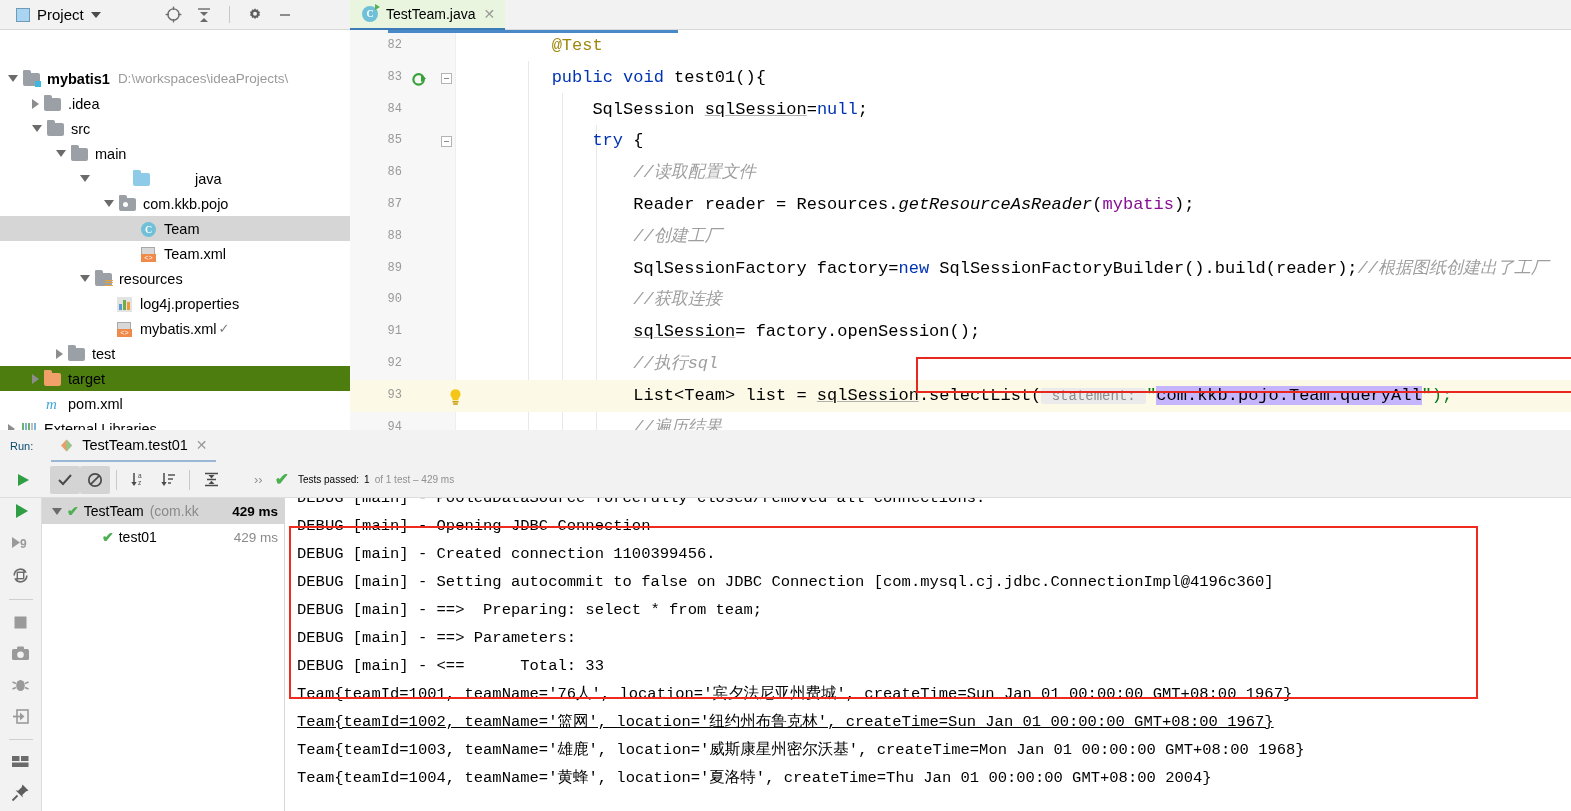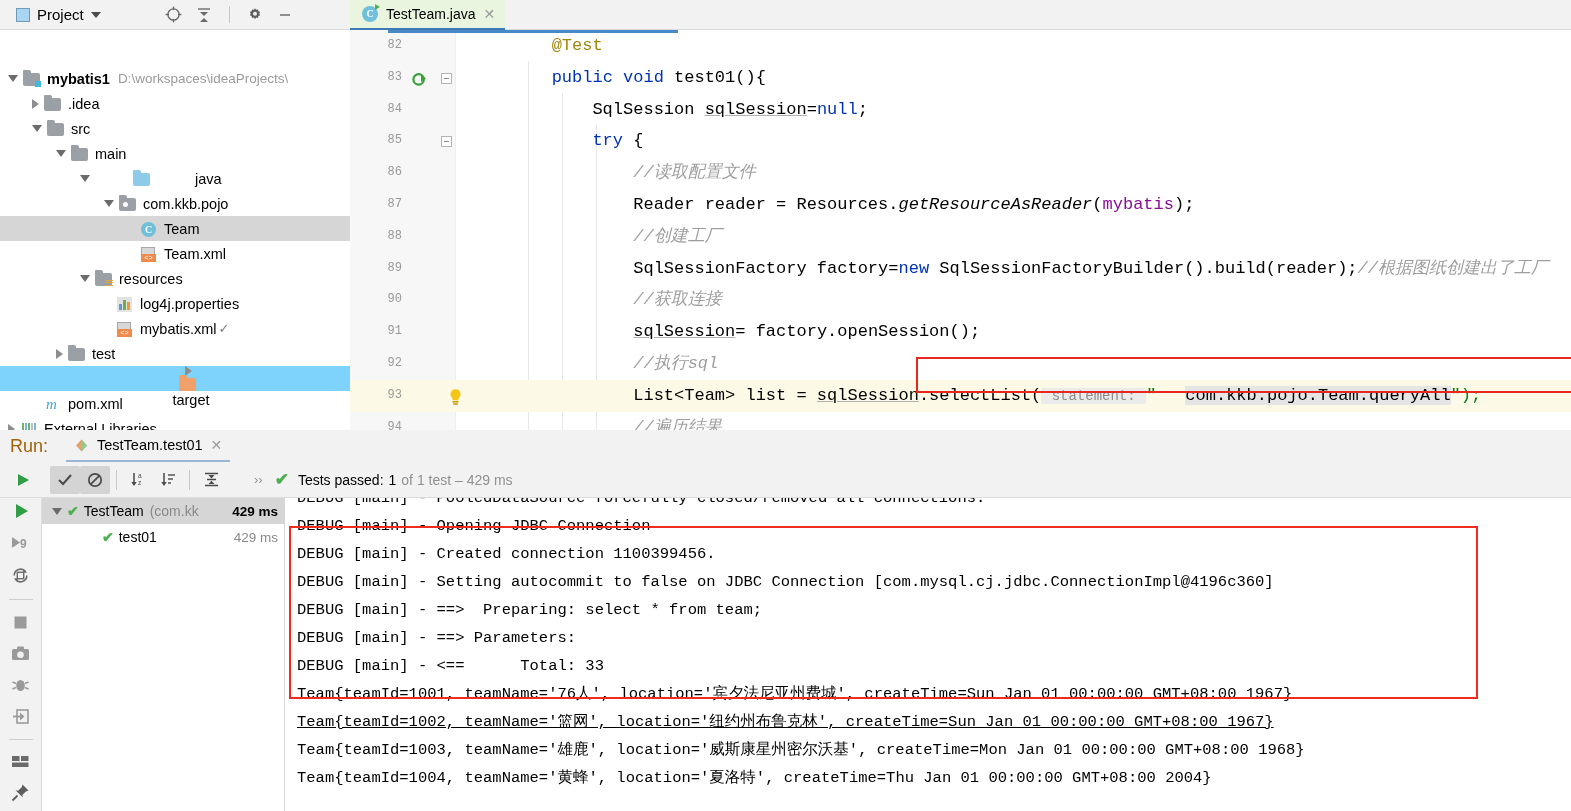--- a/index.html
+++ b/index.html
@@ -41,21 +41,21 @@
   
   .sidebar {
     position: absolute; left: 0; top: 30px; width: 350px; height: 400px;
     background: #fff; overflow: hidden;
   }
   .tree-row {
     display: flex; align-items: center; height: 25px; padding-left: 4px;
     white-space: nowrap; font-size: 14.5px;
   }
   .tree-row.sel { background: #d6d6d6; }
-  .tree-row.yellow { background: #7dd3fc; flex-direction: column; }
+  .tree-row.yellow { background: #4d7c0f; }
   .arrow-r {
     width: 0; height: 0; border-top: 5px solid transparent;
     border-bottom: 5px solid transparent; border-left: 7px solid #8d8d8d;
     margin-right: 5px; flex: none;
   }
   .arrow-d {
     width: 0; height: 0; border-left: 5px solid transparent;
     border-right: 5px solid transparent; border-top: 7px solid #6b6b6b;
     margin-right: 5px; flex: none;
   }
@@ -139,21 +139,21 @@
     font-family: "Liberation Mono", monospace; white-space: pre;
   }
   .kw { color: #0033b3; }
   .anno { color: #9e880d; }
   .cmt { color: #9e9e9e; font-style: italic; }
   .str { color: #067d17; }
   .fld { color: #871094; }
   .mth { color: #000; font-style: italic; }
   .und { text-decoration: underline; text-decoration-color: #b0b0b0; }
   .hint { background: #ebebeb; color: #8c8c8c; font-size: 14px; padding: 0 2px; border-radius: 2px; }
-  .selbg { background: #e5e5e5; margin-left: 29px; }
+  .selbg { background: #c4b5fd; }
   .fold-mark {
     position: absolute; left: 91px; top: 11px; width: 11px; height: 11px;
     border: 1px solid #b4b4b4; background: #fff;
   }
   .fold-mark:after { content:""; position:absolute; left:2px; top:4px;
     width:5px; height:1px; background:#8a8a8a; }
   .indent-guide { position: absolute; width: 1px; background: #e8e8e8; }
   .run-gut { position: absolute; left: 62px; top: 7px; }
   .bulb { position: absolute; left: 98px; top: 7px; }
   .redbox-code {
@@ -161,35 +161,35 @@
   }
   .topscroll { position: absolute; left: 388px; top: 30px; width: 300px; height: 3px;
     background: #4a89c8; }
 
   
   .runpanel { position: absolute; left: 0; top: 430px; width: 1571px; height: 381px; background: #fff; }
   .run-tabbar {
     position: absolute; left: 0; top: 0; width: 1571px; height: 32px;
     background: #f2f2f2; display: flex; align-items: center;
   }
-  .run-label { margin-left: 10px; font-size: 18px; color: #a16207; }
+  .run-label { margin-left: 10px; font-size: 11px; color: #0c4a6e; }
   .run-tab {
     margin-left: 18px; display: flex; align-items: center; gap: 8px;
     height: 32px; padding: 0 8px; border-bottom: 2px solid #9ab8d6;
   }
   .run-tab-name { font-size: 14.5px; }
   .run-toolbar {
     position: absolute; left: 0; top: 32px; width: 1571px; height: 36px;
     background: #f2f2f2; border-bottom: 1px solid #dcdcdc;
     display: flex; align-items: center; gap: 0px;
   }
   .tbtn { width: 30px; height: 28px; display:flex; align-items:center; justify-content:center; }
   .tbtn.on { background: #d4d4d4; border-radius: 2px; }
   .vsep { width:1px; height: 20px; background:#c9c9c9; margin: 0 6px; }
-  .status-txt { font-size: 14px; margin-left: 4px; }
+  .status-txt { font-size: 10px; margin-left: 4px; }
   .grey { color: #909090; }
 
   .leftrail {
     position: absolute; left: 0; top: 68px; width: 42px; height: 313px;
     background: #f2f2f2; border-right: 1px solid #dcdcdc;
     display: flex; flex-direction: column; align-items: center; padding-top: 4px; gap: 14px;
   }
   .rail-sep { width: 24px; height: 1px; background: #cfcfcf; }
 
   .testtree {

